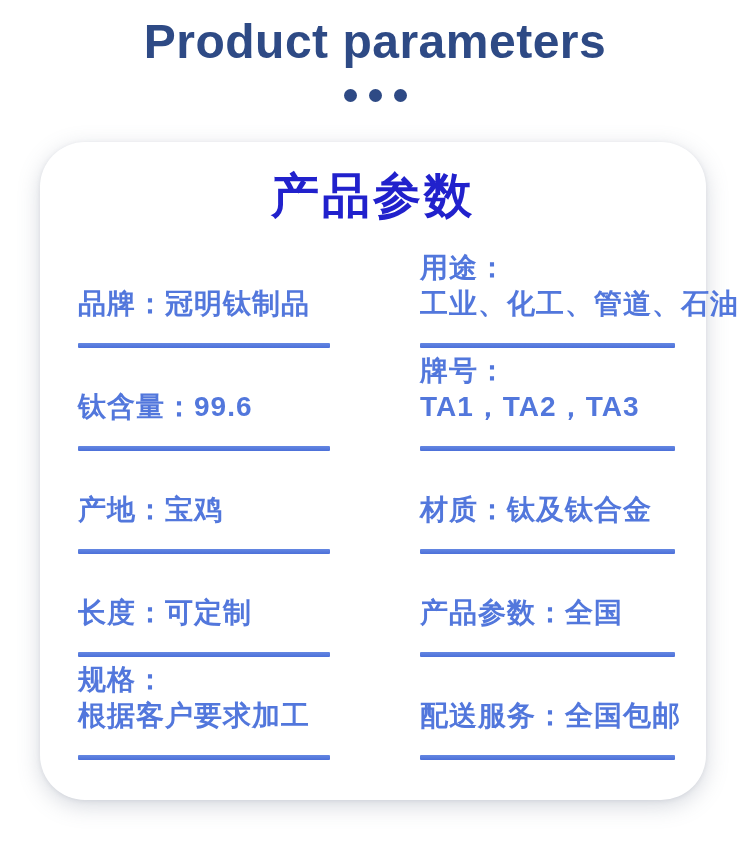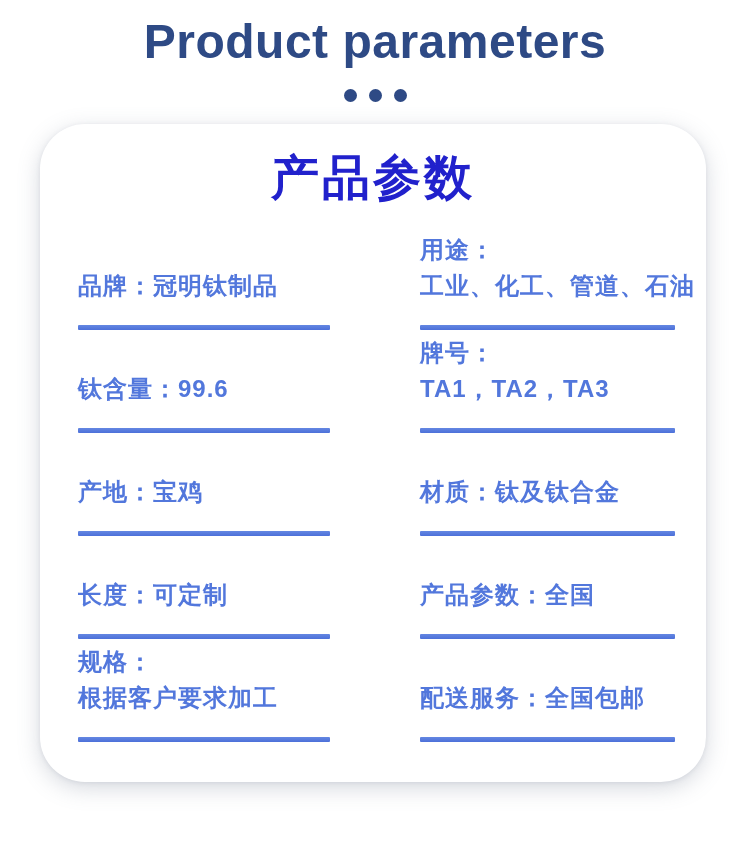--- a/index.html
+++ b/index.html
@@ -29,21 +29,21 @@
   }
   .dot {
     width: 13px; height: 13px;
     border-radius: 50%;
     background: #2e4a85;
   }
 
   
   .card {
     position: absolute;
-    left: 40px; top: 124px;
+    left: 40px; top: 142px;
     width: 666px; height: 658px;
     background: #ffffff;
     border-radius: 45px;
     box-shadow: 0 6px 22px rgba(120, 130, 150, 0.30), 0 1px 4px rgba(120,130,150,0.15);
   }
   .card-title {
     position: absolute;
     top: 22px; left: 0; width: 100%;
     text-align: center;
     font-size: 48px;
@@ -61,21 +61,21 @@
 
   .cell {
     height: 103px;
     display: flex;
     flex-direction: column;
     justify-content: flex-end;
     position: relative;
   }
   .cell-text {
     color: #5277dc;
-    font-size: 24px;
+    font-size: 28px;
     font-weight: 700;
     line-height: 36px;
     letter-spacing: 1px;
     white-space: pre;      
     margin-bottom: 21px;
     overflow: visible;
   }
   .rule {
     height: 5px;
     width: 100%;

